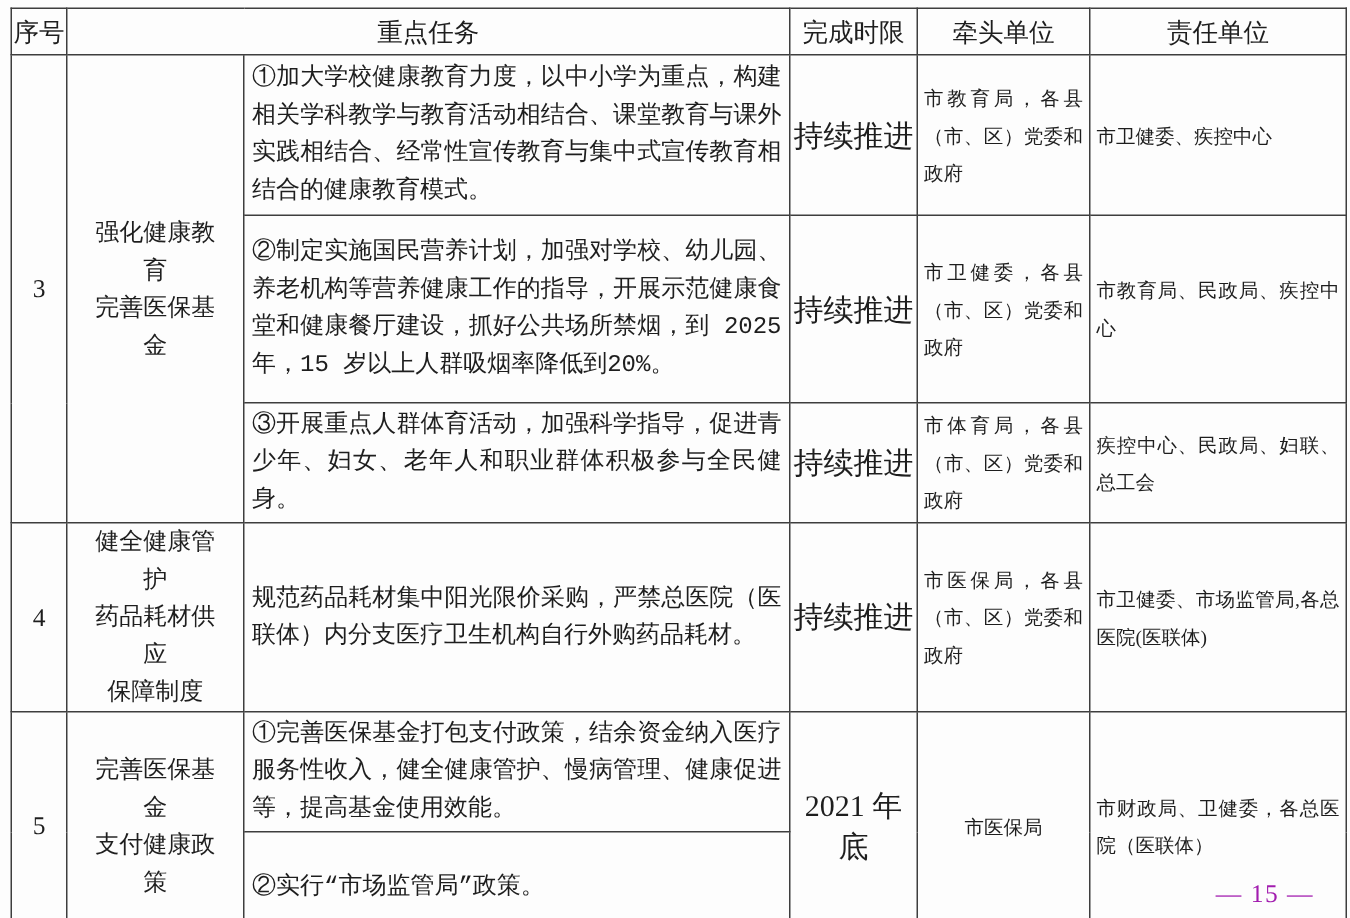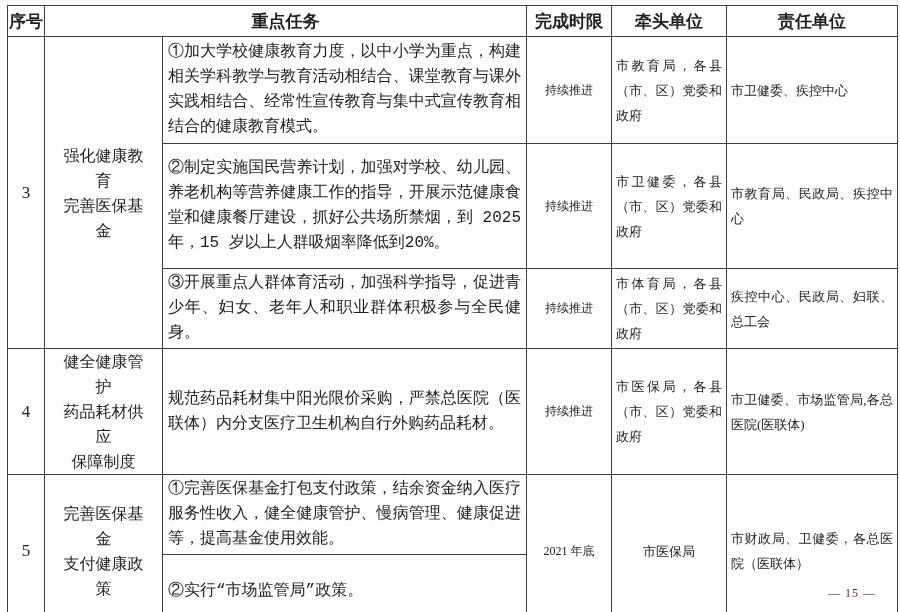--- a/index.html
+++ b/index.html
@@ -21,21 +21,21 @@
     width: 890px;
     border-collapse: collapse;
     table-layout: fixed;
   }
   .task-table th, .task-table td {
     border: 1px solid #3e3e3e;
     overflow: hidden;
   }
   .task-table th {
     font-family: "Liberation Sans", "DejaVu Sans", sans-serif;
-    font-weight: bold;
+    font-weight: normal;
     font-size: 17px;
     text-align: center;
     vertical-align: middle;
     padding: 0;
   }
   .seq-cell {
     text-align: center;
     vertical-align: middle;
     font-size: 17px;
   }
@@ -51,39 +51,39 @@
     line-height: 25px;
     text-align: justify;
     text-justify: inter-character;
     vertical-align: middle;
     padding: 2px 5px;
     font-family: Liberation Mono, monospace;
   }
   .deadline-cell {
     text-align: center;
     vertical-align: middle;
-    font-size: 12px;
+    font-size: 20px;
     padding: 0 2px;
   }
   .unit-cell {
     font-size: 13px;
     line-height: 25px;
     text-align: justify;
     text-justify: inter-character;
     vertical-align: middle;
     padding: 2px 4px;
   }
   .lead-center {
     text-align: center;
   }
   .page-number {
     position: absolute;
     right: 24px; top: 586px;
-    font-size: 12px;
-    color: #7f1d1d;
+    font-size: 17px;
+    color: #a21caf;
     letter-spacing: 1px;
   }
 </style>
 </head>
 <body>
 
 <div class="page">
 
   <table class="task-table">
     <colgroup>

